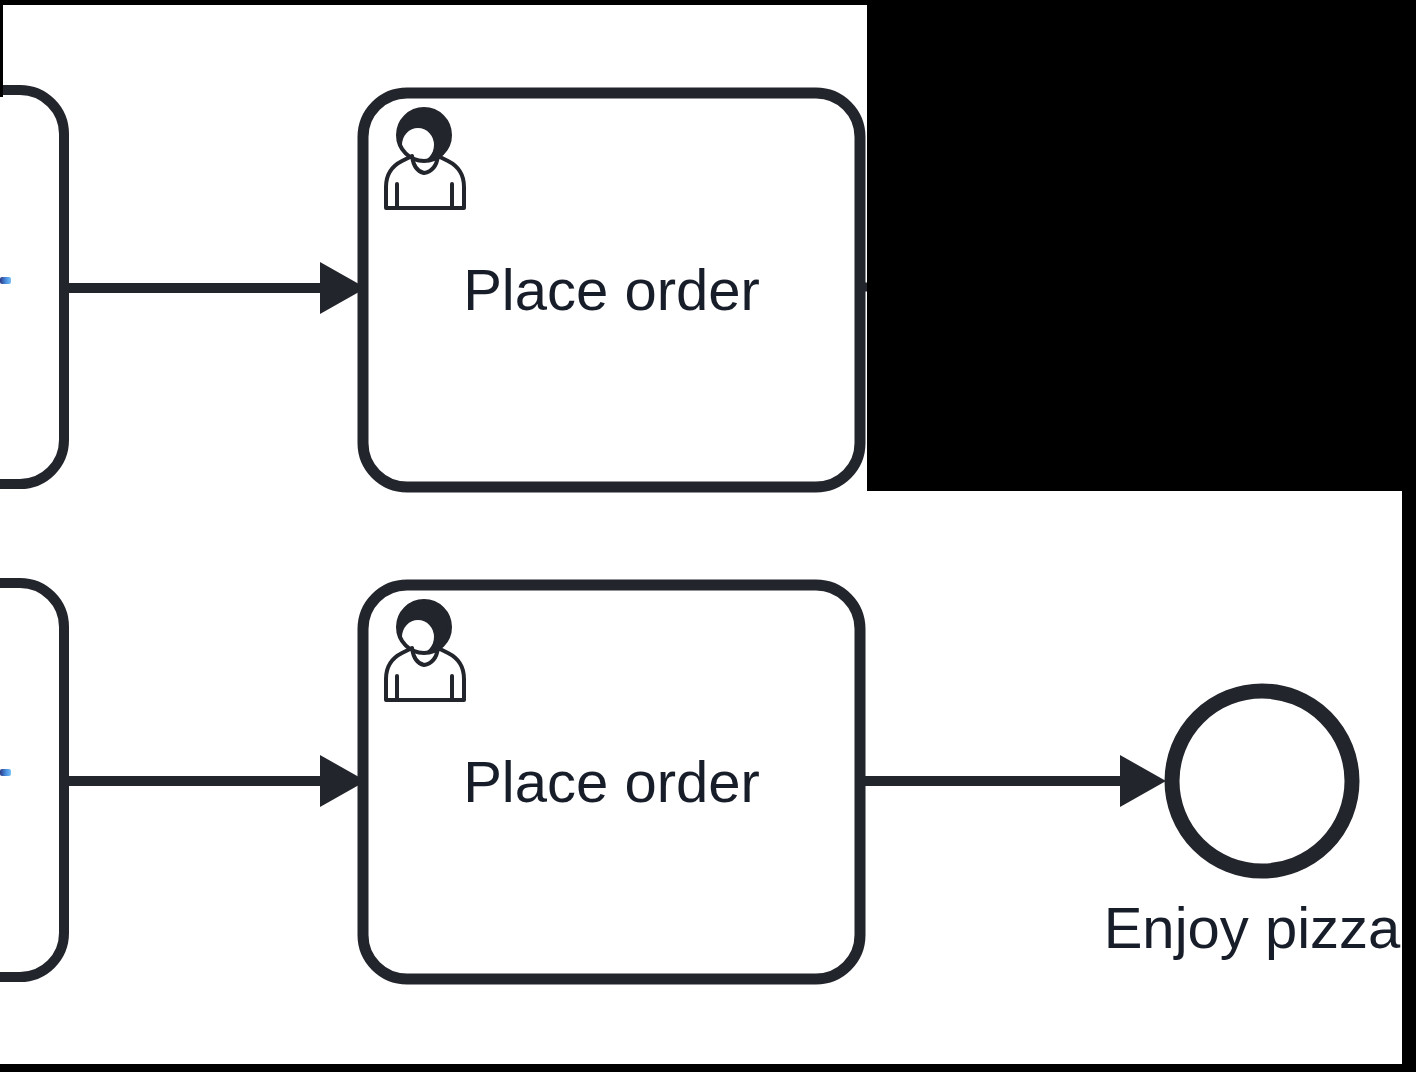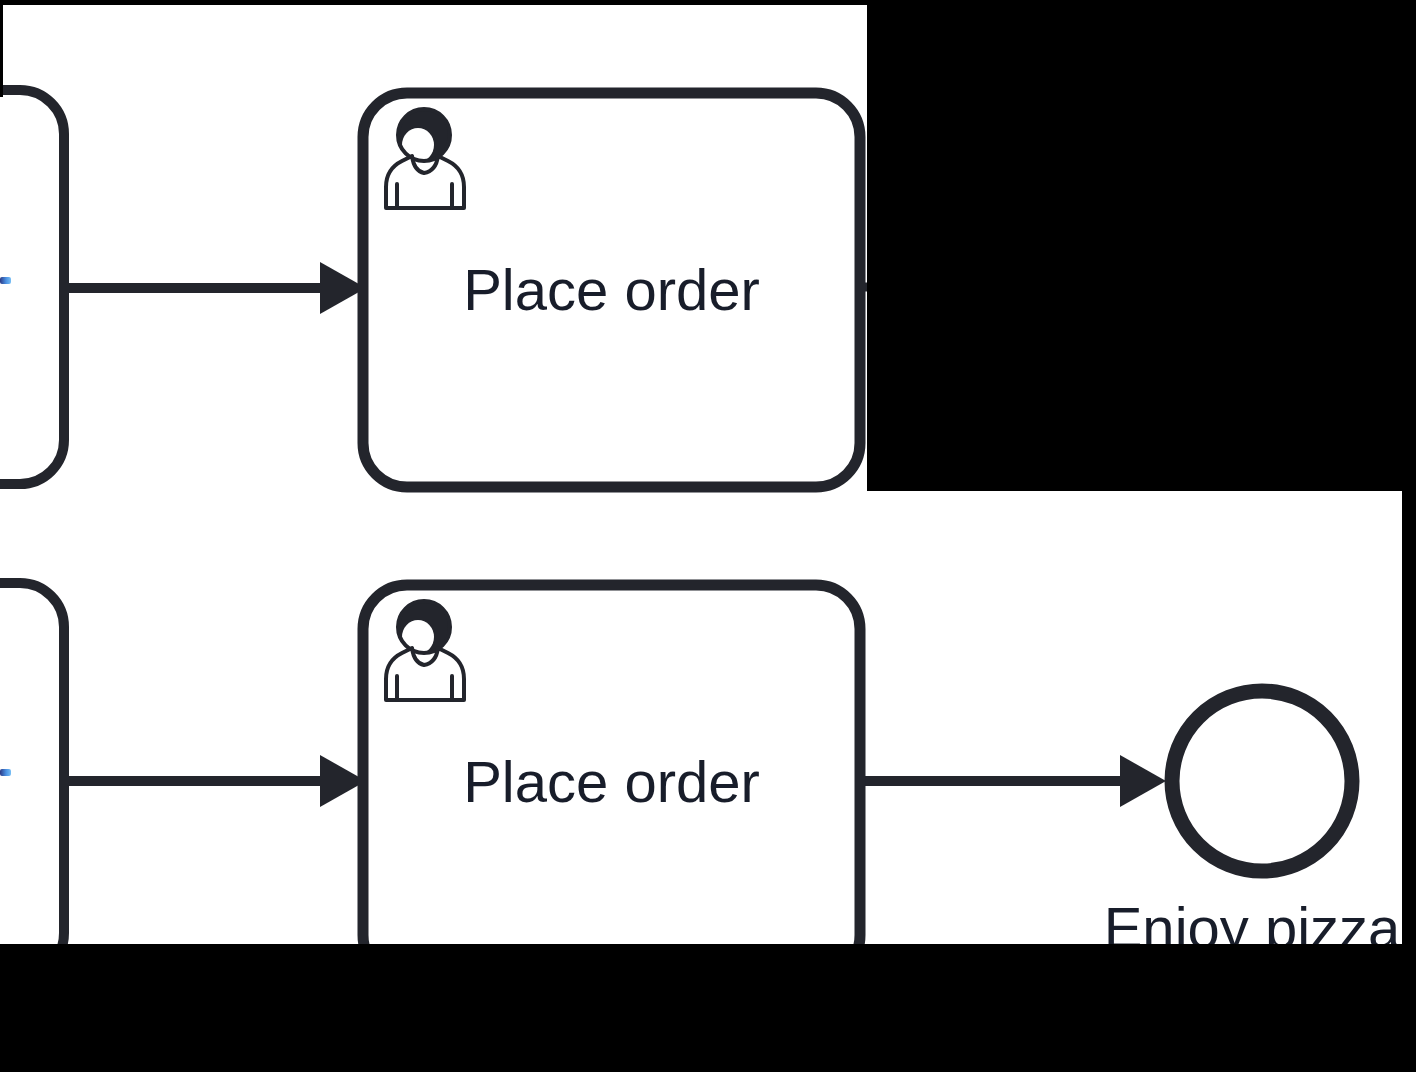--- a/index.html
+++ b/index.html
@@ -4,21 +4,21 @@
 <style>
   html, body {
     margin: 0;
     padding: 0;
     background: #000000;
     font-family: "Liberation Sans", sans-serif;
   }
   .stage {
     position: relative;
     width: 1416px;
-    height: 944px;
+    height: 1072px;
     overflow: hidden;
     background: #000000;
   }
   .canvas {
     position: absolute;
     left: 0; top: 0;
     width: 1416px; height: 1072px;
     background: #ffffff;
   }
   svg.shapes {

